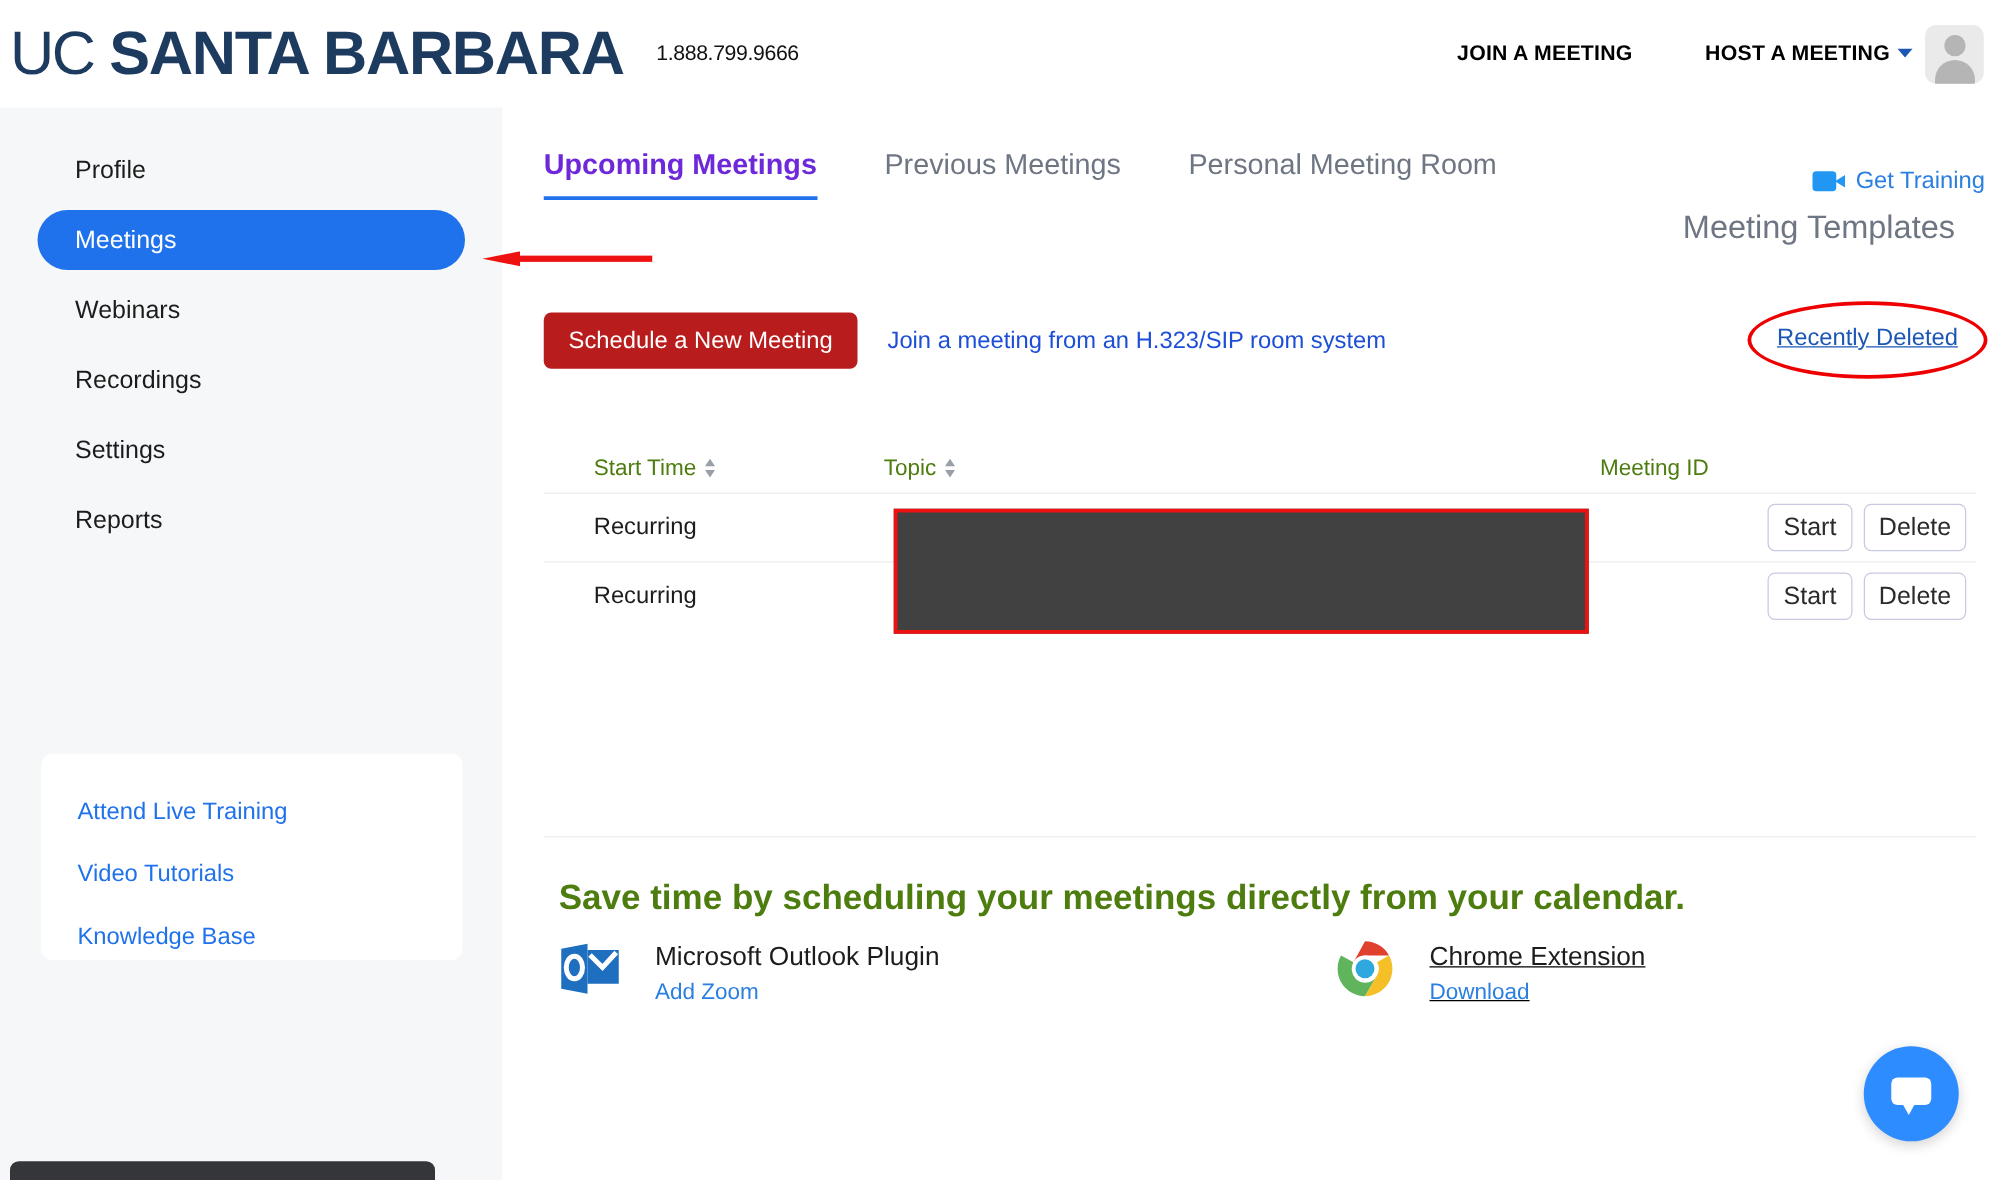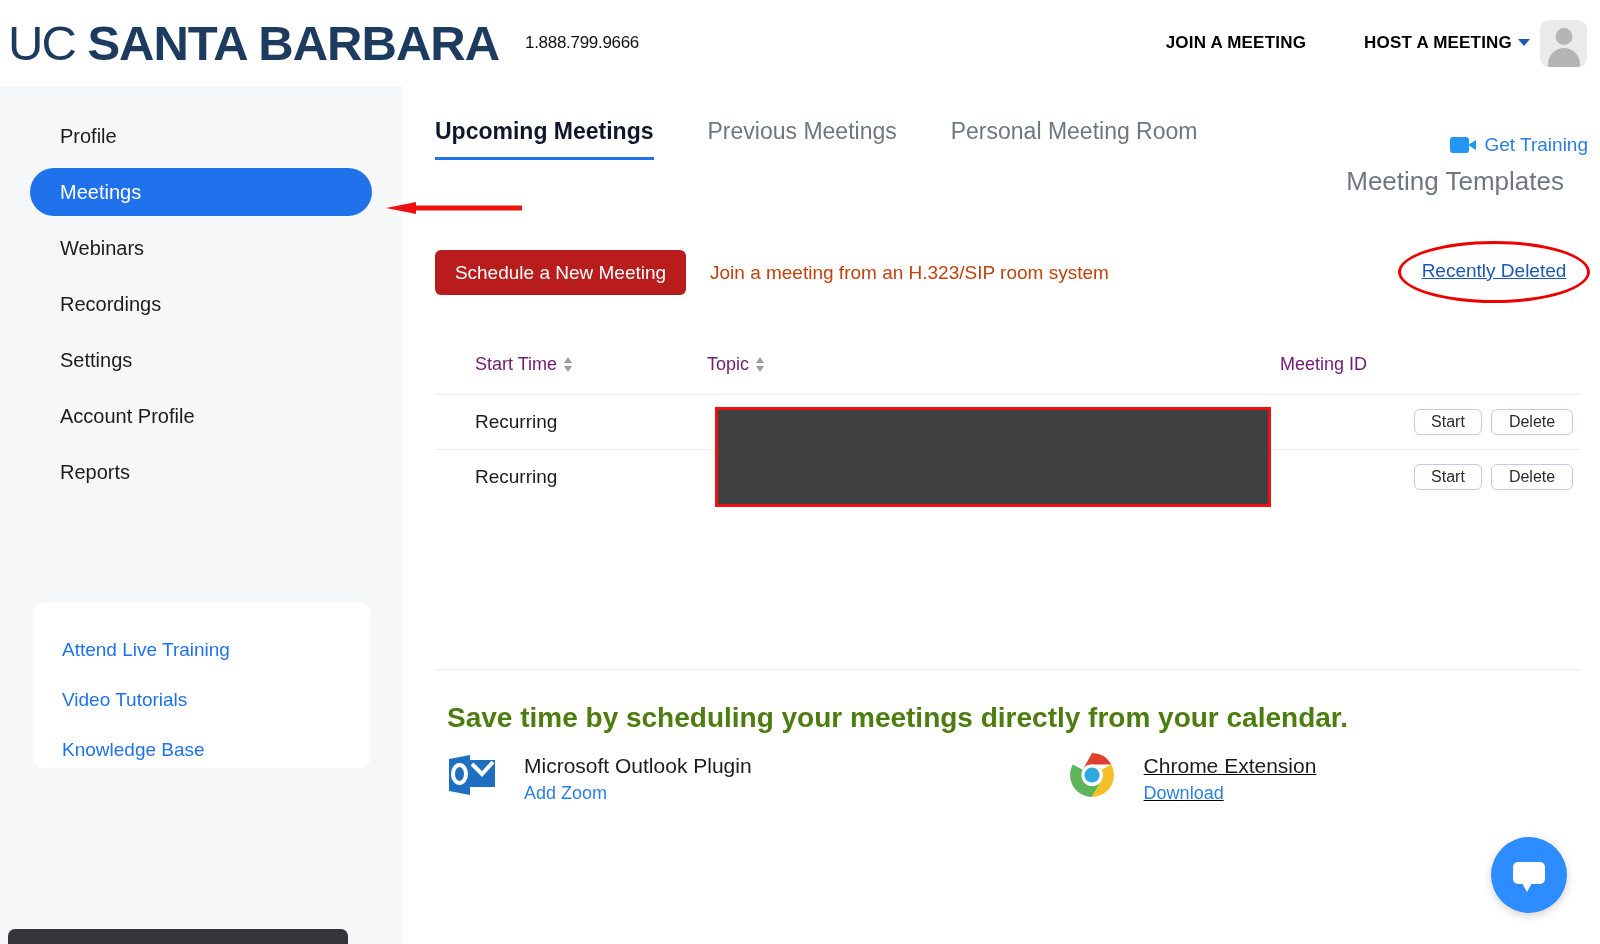--- a/index.html
+++ b/index.html
@@ -141,21 +141,21 @@
   }
   .tab {
     font-size: 23px;
     color: #6f7683;
     white-space: nowrap;
     cursor: pointer;
     padding-bottom: 12px;
     margin-right: 54px;
   }
   .tab.active {
-    color: #0f172a;
+    color: #6d28d9;
     font-weight: 700;
     border-bottom: 3px solid #1f72eb;
   }
   .get-training {
     position: absolute;
     top: 48px; right: 12px;
     display: flex; align-items: center;
     font-size: 19px;
     color: #2a7fe0;
     cursor: pointer;
@@ -201,21 +201,21 @@
     background: #b91c1c;
     color: #ffffff;
     border: none; border-radius: 6px;
     font-family: "Liberation Sans", sans-serif;
     font-size: 19px;
     cursor: pointer;
   }
   .join-h323 {
     margin-left: 24px;
     font-size: 19px;
-    color: #c2410c;
+    color: #1d4ed8;
     text-decoration: none;
     white-space: nowrap;
     cursor: pointer;
   }
   .recently-deleted-wrap {
     position: absolute;
     right: 10px; top: -9px;
     width: 192px; height: 62px;
   }
   .recently-deleted-wrap .oval {
@@ -231,24 +231,24 @@
     font-size: 19px;
     color: #1b57b5;
     text-decoration: underline;
     cursor: pointer;
     white-space: nowrap;
   }
 
   
   .table { position: absolute; top: 268px; left: 33px; width: 1146px; }
   .thead {
-    display: flex; align-items: flex-start;
+    display: flex; align-items: center;
     height: 40px;
     font-size: 18px;
-    color: #701a75;
+    color: #4d7c0f;
   }
   .col-start { width: 272px; padding-left: 40px; }
   .col-topic { width: 400px; }
   .col-id    { width: 260px; text-align: right; }
   .col-act   { flex: 1; }
   .sort-arrows {
     display: inline-block;
     position: relative;
     width: 9px; height: 15px;
     margin-left: 7px;
@@ -269,26 +269,26 @@
     border-top: 1px solid #ededed;
     font-size: 19px;
     color: #1c1c1c;
   }
   .trow:last-of-type { border-bottom: 1px solid #ededed; }
   .row-actions {
     display: flex; justify-content: flex-end;
     gap: 9px; padding-right: 8px;
   }
   .mini-btn {
-    min-width: 68px; height: 26px;
+    min-width: 68px; height: 38px;
     background: #ffffff;
     border: 1px solid #c7c9df;
     border-radius: 6px;
     font-family: "Liberation Sans", sans-serif;
-    font-size: 16px;
+    font-size: 20px;
     color: #2b2b2b;
     cursor: pointer;
   }
   .mini-btn.delete { min-width: 82px; }
 
   
   .redaction {
     position: absolute;
     left: 280px; top: 53px;
     width: 556px; height: 100px;
@@ -398,21 +398,20 @@
   <div class="avatar"></div>
 </div>
 
 <div class="sidebar">
   <div class="nav">
     <div class="nav-item">Profile</div>
     <div class="nav-item active">Meetings</div>
     <div class="nav-item">Webinars</div>
     <div class="nav-item">Recordings</div>
     <div class="nav-item">Settings</div>
-    <div class="nav-item">Account Profile</div>
     <div class="nav-item">Reports</div>
   </div>
   <div class="help-card">
     <a class="help-link l1" href="#">Attend Live Training</a>
     <a class="help-link l2" href="#">Video Tutorials</a>
     <a class="help-link l3" href="#">Knowledge Base</a>
   </div>
 </div>
 
 <div class="main">

